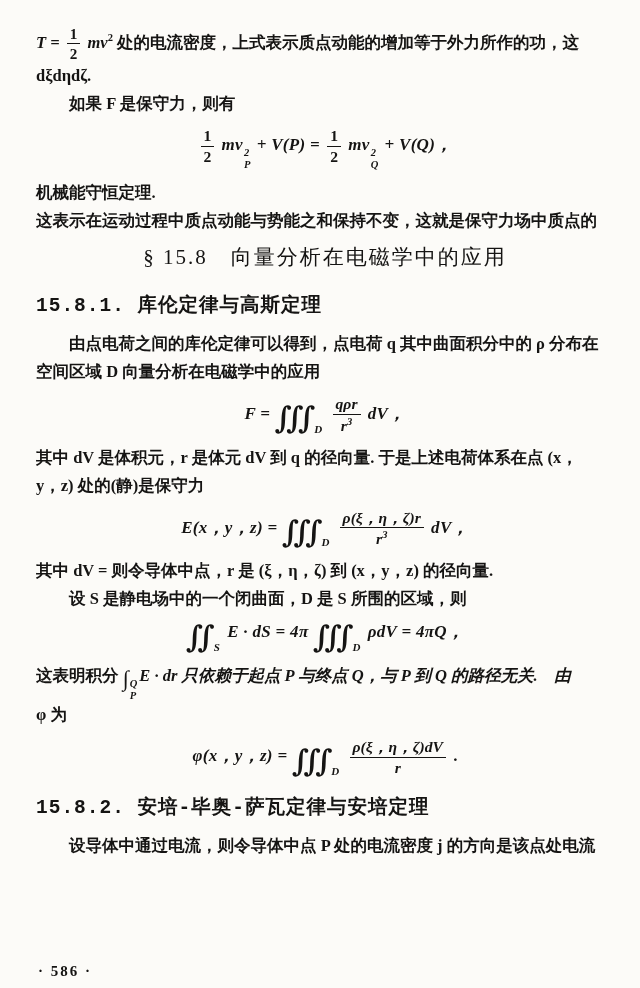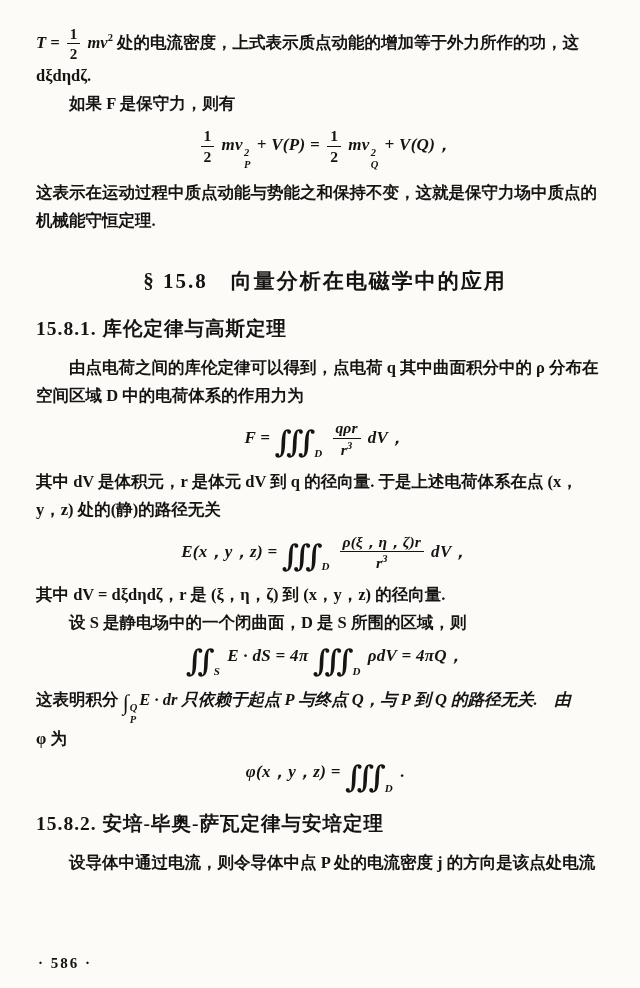--- a/index.html
+++ b/index.html
@@ -34,26 +34,26 @@
   .stack { display:inline-flex; flex-direction:column; align-items:flex-start; font-size:10.5px; line-height:1.12; vertical-align:-0.55em; font-style:italic; margin-left:1px; margin-right:2px; }
   .stack sup,.stack sub { font-size:inherit; line-height:inherit; position:static; }
 
   
   .iint { font-size:22px; font-style:normal; vertical-align:-0.22em; }
   .iisub { font-size:10.5px; font-style:italic; vertical-align:-0.9em; margin-right:2px; }
 
   .eq { text-align:center; font-size:17px; margin:9px 0 9px; line-height:1; }
   .eq .mi { letter-spacing:0.3px; }
 
-  .h1 { text-align:center; font-size:21px; font-weight:700; margin:32px 0 20px; letter-spacing:2px; }
-  .h2 { font-size:19.5px; font-weight:700; margin:16px 0 12px; letter-spacing:1px; }
+  .h1 { text-align:center; font-size:21px; font-weight:400; margin:8px 0 20px; letter-spacing:2px; }
+  .h2 { font-size:19.5px; font-weight:700; margin:16px 0 12px; letter-spacing:1px;font-family:Liberation Mono, monospace; }
 
   sup { font-size:10.5px; }
 
-  .footer { position:absolute; left:38px; bottom:16px; font-size:15px; letter-spacing:2px; }
+  .footer { position:absolute; left:38px; bottom:8px; font-size:15px; letter-spacing:2px; }
 </style>
 </head>
 <body>
 
 <div class="page">
 
   <p class="p">
     <span class="line">
       <span class="mi">T =</span>
       <span class="frac"><span class="fnum rm">1</span><span class="fden rm">2</span></span>
@@ -75,54 +75,54 @@
     <span class="mi">+ V(P) =</span>
     <span class="frac"><span class="fnum rm">1</span><span class="fden rm">2</span></span>
     <span class="mi">mv</span><span class="stack">
         <sup>2</sup>
         <sub>Q</sub>
       </span>
     <span class="mi">+ V(Q)，</span>
   </div>
 
   <p class="p">
+    <span class="line">机械能守恒定理.</span>
     <span class="line">这表示在运动过程中质点动能与势能之和保持不变，这就是保守力场中质点的</span>
-    <span class="line">机械能守恒定理.</span>
   </p>
 
   <div class="h1">§ 15.8　向量分析在电磁学中的应用</div>
 
   <div class="h2">15.8.1. 库伦定律与高斯定理</div>
 
   <p class="p">
     <span class="line first-ind">由点电荷之间的库伦定律可以得到，点电荷 q 其中曲面积分中的 ρ 分布在</span>
-    <span class="line">空间区域 D 中的电荷体系的作用力为</span>
+    <span class="line">空间区域 D 向量分析在电磁学中的应用</span>
   </p>
 
   <div class="eq">
     <span class="mi">F =</span>
     <span class="bigint">∭</span><sub class="isub">D</sub>
     <span class="frac"><span class="fnum">qρr</span><span class="fden"><span>r</span><sup>3</sup></span></span>
     <span class="mi">dV，</span>
   </div>
 
   <p class="p">
     <span class="line">其中 dV 是体积元，r 是体元 dV 到 q 的径向量. 于是上述电荷体系在点 (x，</span>
-    <span class="line">y，z) 处的(静)的路径无关</span>
+    <span class="line">y，z) 处的(静)是保守力</span>
   </p>
 
   <div class="eq">
     <span class="mi">E(x，y，z) =</span>
     <span class="bigint">∭</span><sub class="isub">D</sub>
     <span class="frac"><span class="fnum">ρ(ξ，η，ζ)r</span><span class="fden"><span>r</span><sup>3</sup></span></span>
     <span class="mi">dV，</span>
   </div>
 
   <p class="p">
-    <span class="line">其中 dV = dξdηdζ，r 是 (ξ，η，ζ) 到 (x，y，z) 的径向量.</span>
+    <span class="line">其中 dV = 则令导体中点，r 是 (ξ，η，ζ) 到 (x，y，z) 的径向量.</span>
     <span class="line first-ind">设 S 是静电场中的一个闭曲面，D 是 S 所围的区域，则</span>
   </p>
 
   <div class="eq">
     <span class="bigint">∬</span><sub class="isub">S</sub>
     <span class="mi">E · dS = 4π</span>
     <span class="bigint">∭</span><sub class="isub">D</sub>
     <span class="mi">ρdV = 4πQ，</span>
   </div>
 
@@ -133,20 +133,21 @@
           <sup>Q</sup>
           <sub>P</sub>
         </span><span class="mi">E · dr 只依赖于起点 P 与终点 Q，与 P 到 Q 的路径无关.　由</span>
     </span>
     <span class="line">φ 为</span>
   </p>
 
   <div class="eq">
     <span class="mi">φ(x，y，z) =</span>
     <span class="bigint">∭</span><sub class="isub">D</sub>
+    <span class="frac"><span class="fnum">ρ(ξ，η，ζ)dV</span><span class="fden">r</span></span>
     <span class="rm">.</span>
   </div>
 
   <div class="h2">15.8.2. 安培-毕奥-萨瓦定律与安培定理</div>
 
   <p class="p">
     <span class="line first-ind">设导体中通过电流，则令导体中点 P 处的电流密度 j 的方向是该点处电流</span>
   </p>
 
   <div class="footer">· 586 ·</div>

